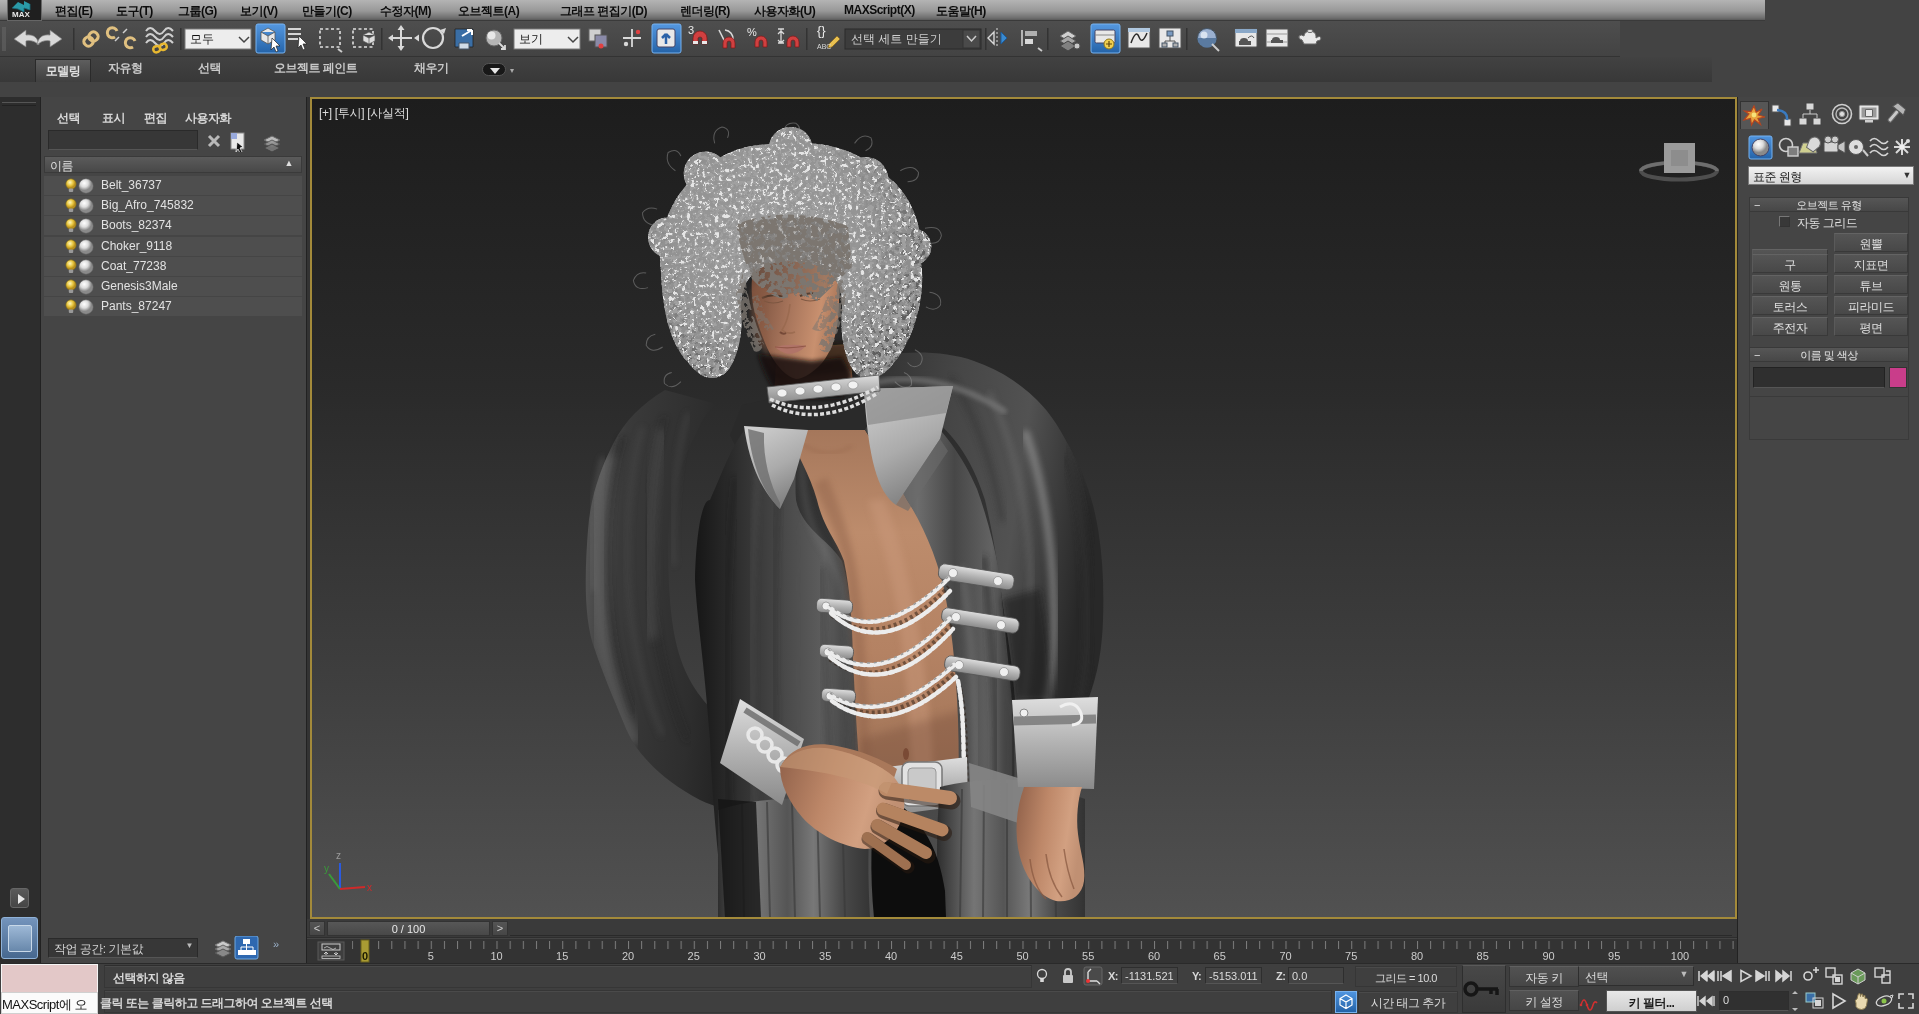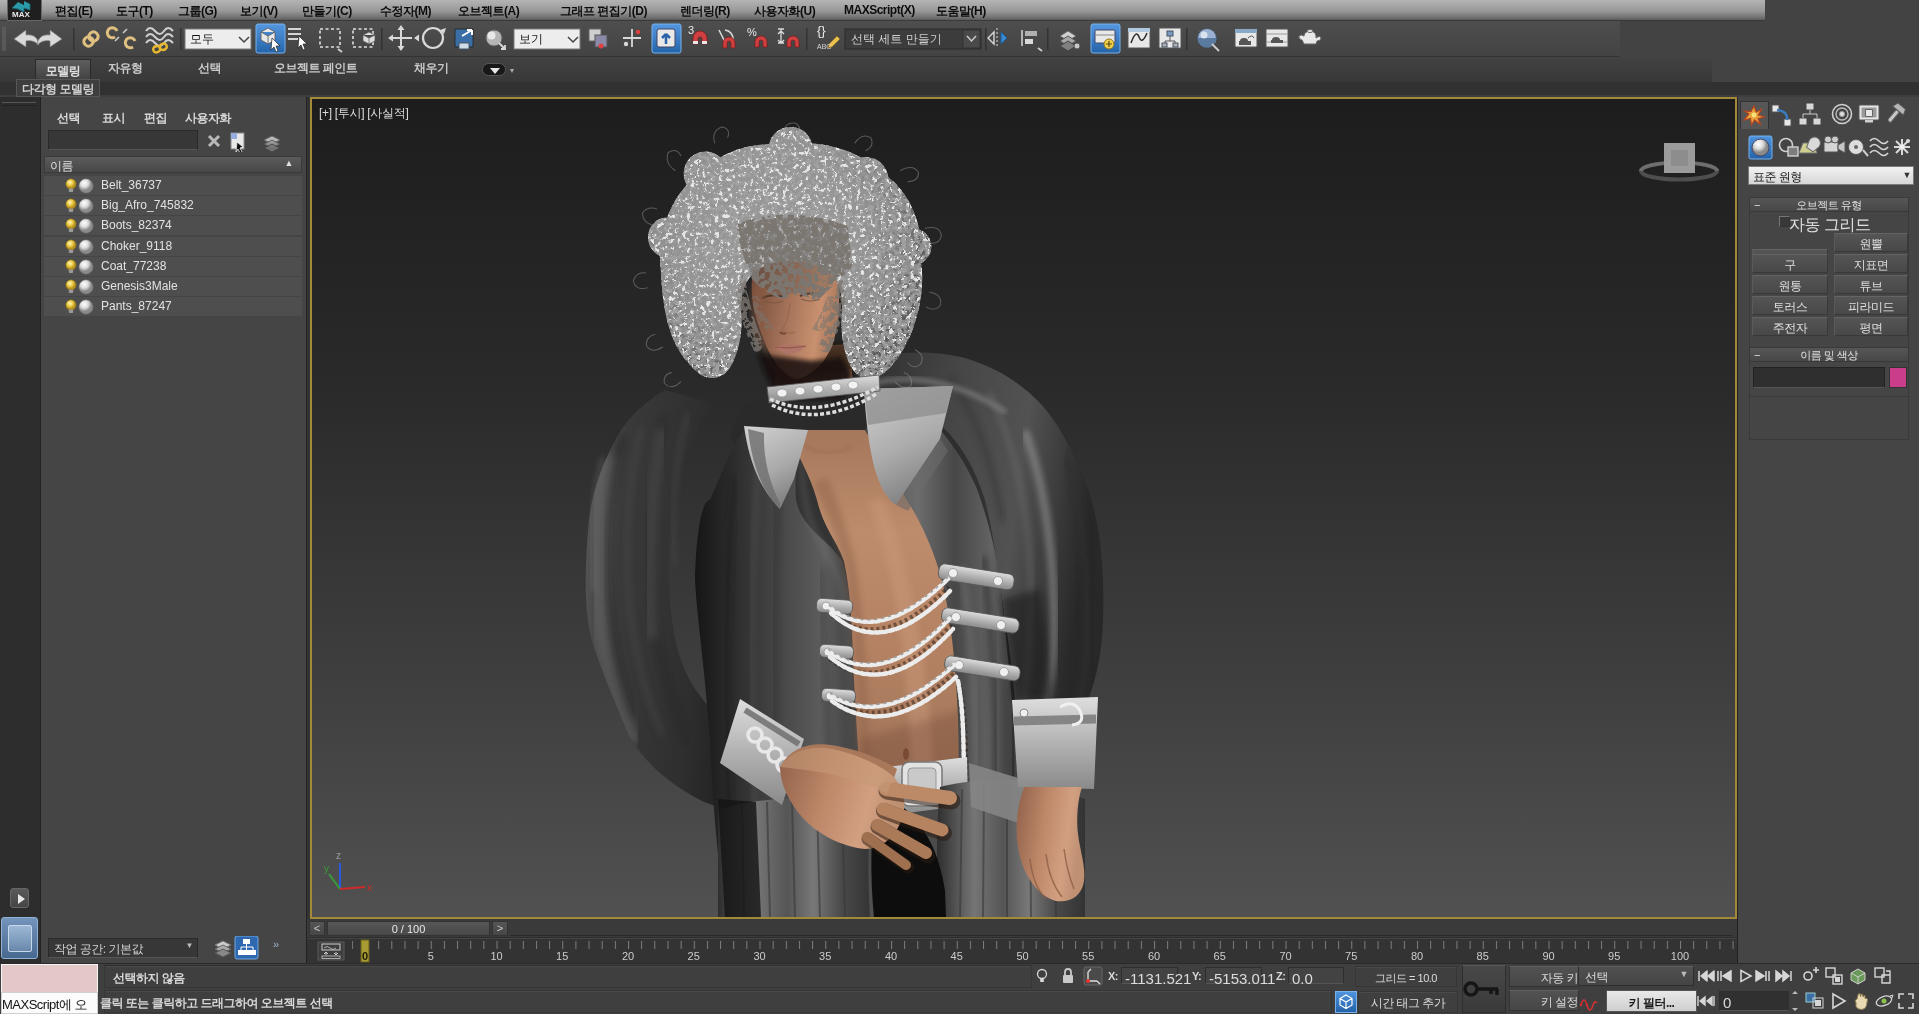--- a/index.html
+++ b/index.html
@@ -32,22 +32,22 @@
 #viewport{left:310px;top:97px;width:1427px;height:822px;border:2px solid #a38a3a;background:linear-gradient(#1d1d1d,#252525 30%,#383838 65%,#525252)}
 #vplabel{position:absolute;left:7px;top:6px;font-size:12px;color:#dcdcdc;letter-spacing:-0.3px}
 
 #cmdpanel{left:1737px;top:97px;width:182px;height:866px;background:#454545;border-left:1px solid #222}
 .rolhead{position:absolute;left:11px;width:160px;height:15px;background:linear-gradient(#565656,#474747);border:1px solid #393939;font-size:11px;color:#e0e0e0;text-align:center;letter-spacing:-0.5px}
 .pbtn{position:absolute;width:76px;height:19px;background:linear-gradient(#555,#484848);border:1px solid #393939;border-top-color:#636363;border-left-color:#5a5a5a;font-size:12px;color:#e0e0e0;text-align:center;padding-top:2px;letter-spacing:-0.5px}
 
 #tslider{left:307px;top:919px;width:1430px;height:19px;background:#3a3a3a;border-bottom:1px solid #2e2e2e}
 #ruler{left:307px;top:938px;width:1430px;height:25px;background:#333;border-top:1px solid #444}
 #statusbar{left:0;top:963px;width:1919px;height:51px;background:#3f3f3f;border-top:1px solid #2a2a2a}
-.sfield{position:absolute;background:#434343;border:1px solid #2e2e2e;border-bottom-color:#555;font-size:15px;color:#dcdcdc;padding:2px 0 8px 3px}
-.sbtn{position:absolute;background:linear-gradient(#525252,#464646);border:1px solid #333;border-top-color:#606060;font-size:12px;color:#dcdcdc;text-align:right;letter-spacing:-0.5px}
+.sfield{position:absolute;background:#434343;border:1px solid #2e2e2e;border-bottom-color:#555;font-size:11px;color:#dcdcdc;padding:2px 0 8px 3px}
+.sbtn{position:absolute;background:linear-gradient(#525252,#464646);border:1px solid #333;border-top-color:#606060;font-size:12px;color:#dcdcdc;text-align:center;letter-spacing:-0.5px}
 .slabel{position:absolute;font-size:12px;color:#d8d8d8;letter-spacing:-0.5px}
 .mitem,.rtab,.exmenu,.slabel,#modtab,#polytab{font-weight:bold}
 
 </style></head>
 <body>
 <div id="root">
 
 <div class="abs" id="menubar">
   <div class="abs" id="maxlogo">
         <svg width="33" height="19" viewBox="0 0 33 19" style="position:absolute;left:0;top:0">
@@ -280,23 +280,20 @@
   <div class="abs" id="modtab">모델링</div>
   <span class="rtab" style="left:108px">자유형</span>
   <span class="rtab" style="left:198px">선택</span>
   <span class="rtab" style="left:274px">오브젝트 페인트</span>
   <span class="rtab" style="left:414px">채우기</span>
   <div class="abs" style="left:482px;top:6px;width:24px;height:13px;background:#181818;border-radius:7px;border:1px solid #555">
         <div style="position:absolute;left:7px;top:4px;width:0;height:0;border-left:5px solid transparent;border-right:5px solid transparent;border-top:6px solid #e8e8e8"></div>
       </div>
   <span class="abs" style="left:510px;top:9px;font-size:8px;color:#aaa">▾</span>
 </div>
-<div class="abs" id="ribbon2">
-      <div class="abs" id="polytab">다각형 모델링</div>
-    </div>
 
 <div class="abs" id="leftstrip">
   <div class="abs" style="left:2px;top:5px;width:34px;height:4px;border-top:1px solid #555;border-bottom:1px solid #222"></div>
   <div class="abs" style="left:10px;top:791px;width:19px;height:20px;background:linear-gradient(#5a5a5a,#454545);border:1px solid #666;border-radius:3px">
         <div style="position:absolute;left:7px;top:5px;width:0;height:0;border-top:5px solid transparent;border-bottom:5px solid transparent;border-left:7px solid #e8e8e8"></div>
       </div>
   <div class="abs" style="left:1px;top:820px;width:37px;height:42px;background:linear-gradient(#7494bc,#47688f);border:1px solid #8fb2d8;border-radius:3px">
         <div style="position:absolute;left:6px;top:7px;width:24px;height:27px;background:linear-gradient(#9db8d6,#6888ab);border:1px solid #c8d8e8;border-radius:2px"></div>
       </div>
 </div>
@@ -824,21 +821,21 @@
           <linearGradient id="cpblu" x1="0" y1="0" x2="0" y2="1">
             <stop offset="0" stop-color="#4f94de"></stop>
             <stop offset="1" stop-color="#2463a8"></stop>
           </linearGradient>
         </defs>
   </svg>
   <div class="combo" style="left:10px;top:69px;width:166px;height:19px;padding:2px 0 0 4px;letter-spacing:-0.5px">표준 원형<span class="arr">▼</span></div>
   <div class="rolhead" style="top:100px"><span style="position:absolute;left:4px;top:1px">−</span>오브젝트 유형</div>
   <div class="abs" style="left:11px;top:115px;width:160px;height:228px;border:1px solid #3a3a3a;border-top:none"></div>
   <div class="abs" style="left:41px;top:119px;width:11px;height:11px;background:#383838;border:1px solid #666;border-color:#777 #333 #333 #777"></div>
-  <span class="abs" style="left:51px;top:118px;font-size:16px;color:#e0e0e0;letter-spacing:-0.5px">자동 그리드</span>
+  <span class="abs" style="left:59px;top:118px;font-size:12px;color:#e0e0e0;letter-spacing:-0.5px">자동 그리드</span>
   <div class="pbtn" style="left:14px;top:152px">상자</div>
       <div class="pbtn" style="left:96px;top:136px;width:74px">원뿔</div>
   <div class="pbtn" style="left:14px;top:157px">구</div>
       <div class="pbtn" style="left:96px;top:157px;width:74px">지표면</div>
   <div class="pbtn" style="left:14px;top:178px">원통</div>
       <div class="pbtn" style="left:96px;top:178px;width:74px">튜브</div>
   <div class="pbtn" style="left:14px;top:199px">토러스</div>
       <div class="pbtn" style="left:96px;top:199px;width:74px">피라미드</div>
   <div class="pbtn" style="left:14px;top:220px">주전자</div>
       <div class="pbtn" style="left:96px;top:220px;width:74px">평면</div>

